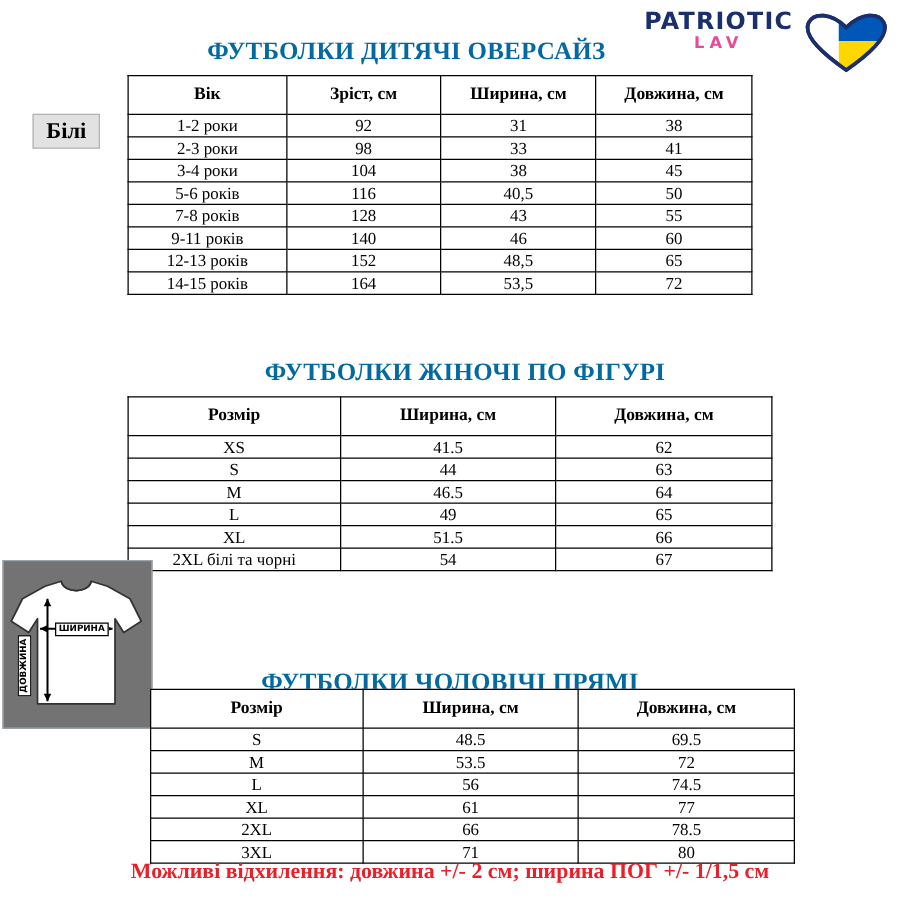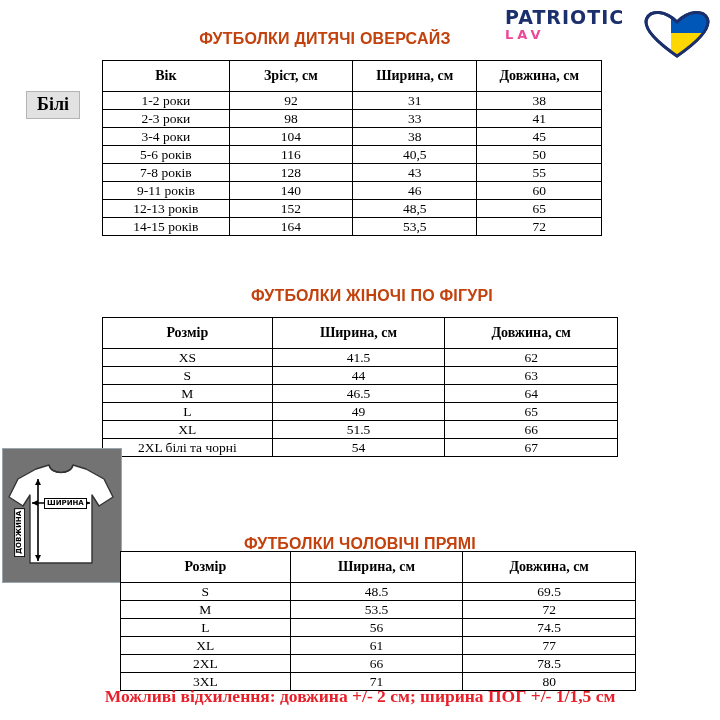--- a/index.html
+++ b/index.html
@@ -22,21 +22,21 @@
     top: 6px;
     left: 505px;
     width: 210px;
     height: 56px;
   }
   .logo-text {
     position: absolute;
     top: 2px;
     left: 0;
     width: 140px;
-    text-align: left;
+    text-align: center;
     font-family: "DejaVu Sans", sans-serif;
     font-weight: bold;
     font-size: 19px;
     letter-spacing: 1px;
     color: #1a2f6b;
     line-height: 1.05;
   }
   .logo-text .sub {
     font-size: 13px;
     letter-spacing: 4px;
@@ -47,24 +47,24 @@
     left: 136px;
     top: 2px;
     width: 72px;
     height: 50px;
   }
 
   
   .section-title {
     position: absolute;
     text-align: center;
-    font-family: Liberation Sans, sans-serif;
-    font-weight: bold;
-    font-size: 16px;
-    color: #c2410c;
+    font-family: Liberation Serif, serif;
+    font-weight: bold;
+    font-size: 20px;
+    color: #0369a1;
     letter-spacing: 0.2px;
   }
 
   
   table.size-table {
     position: absolute;
     border-collapse: collapse;
     font-size: 13.5px;
     background: #fff;
   }

